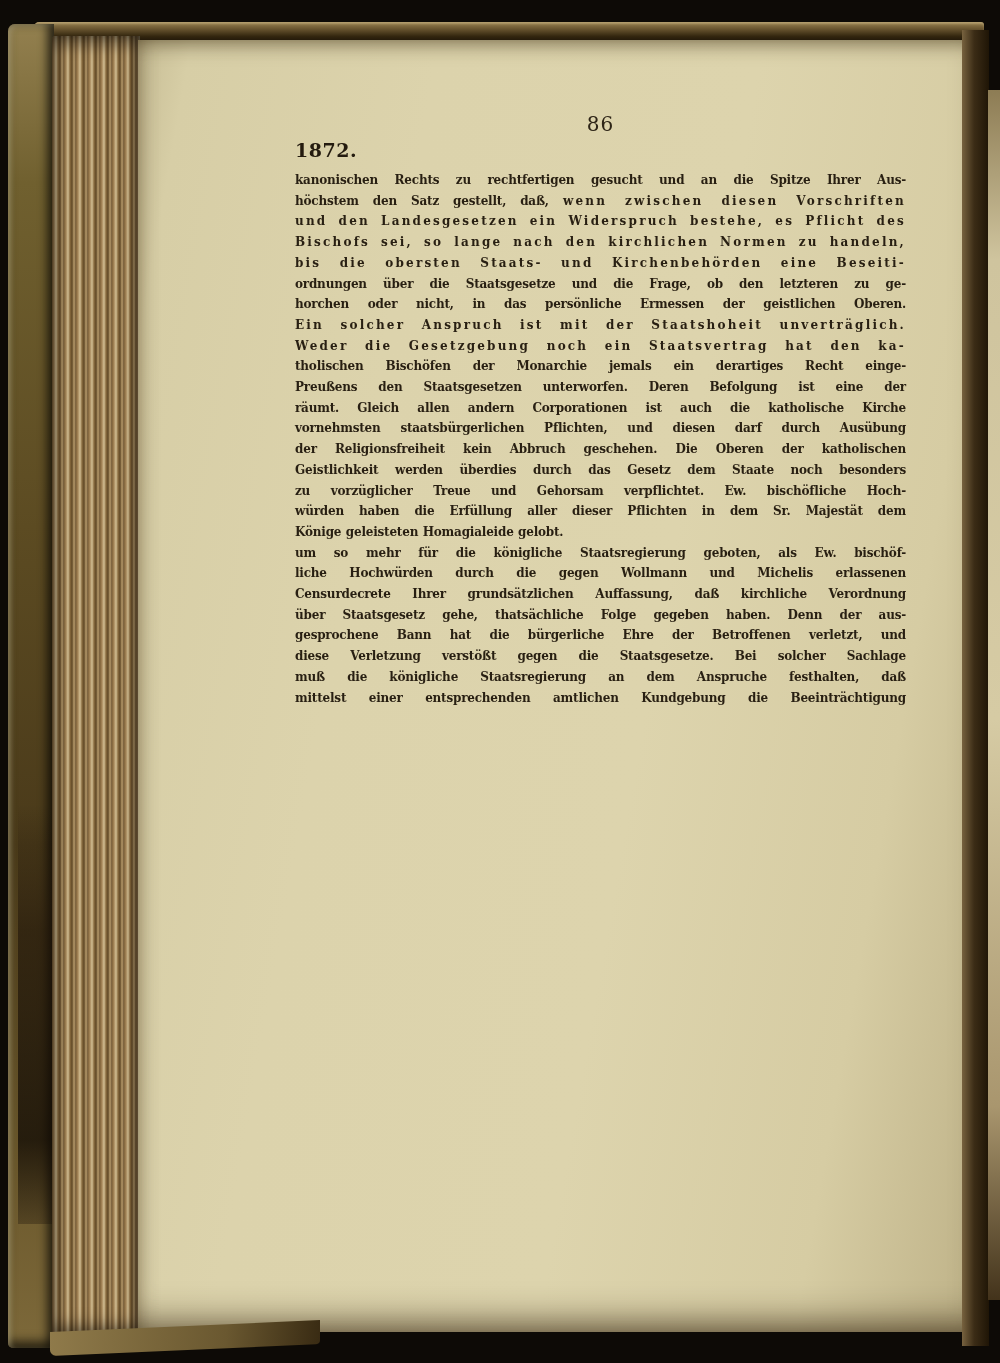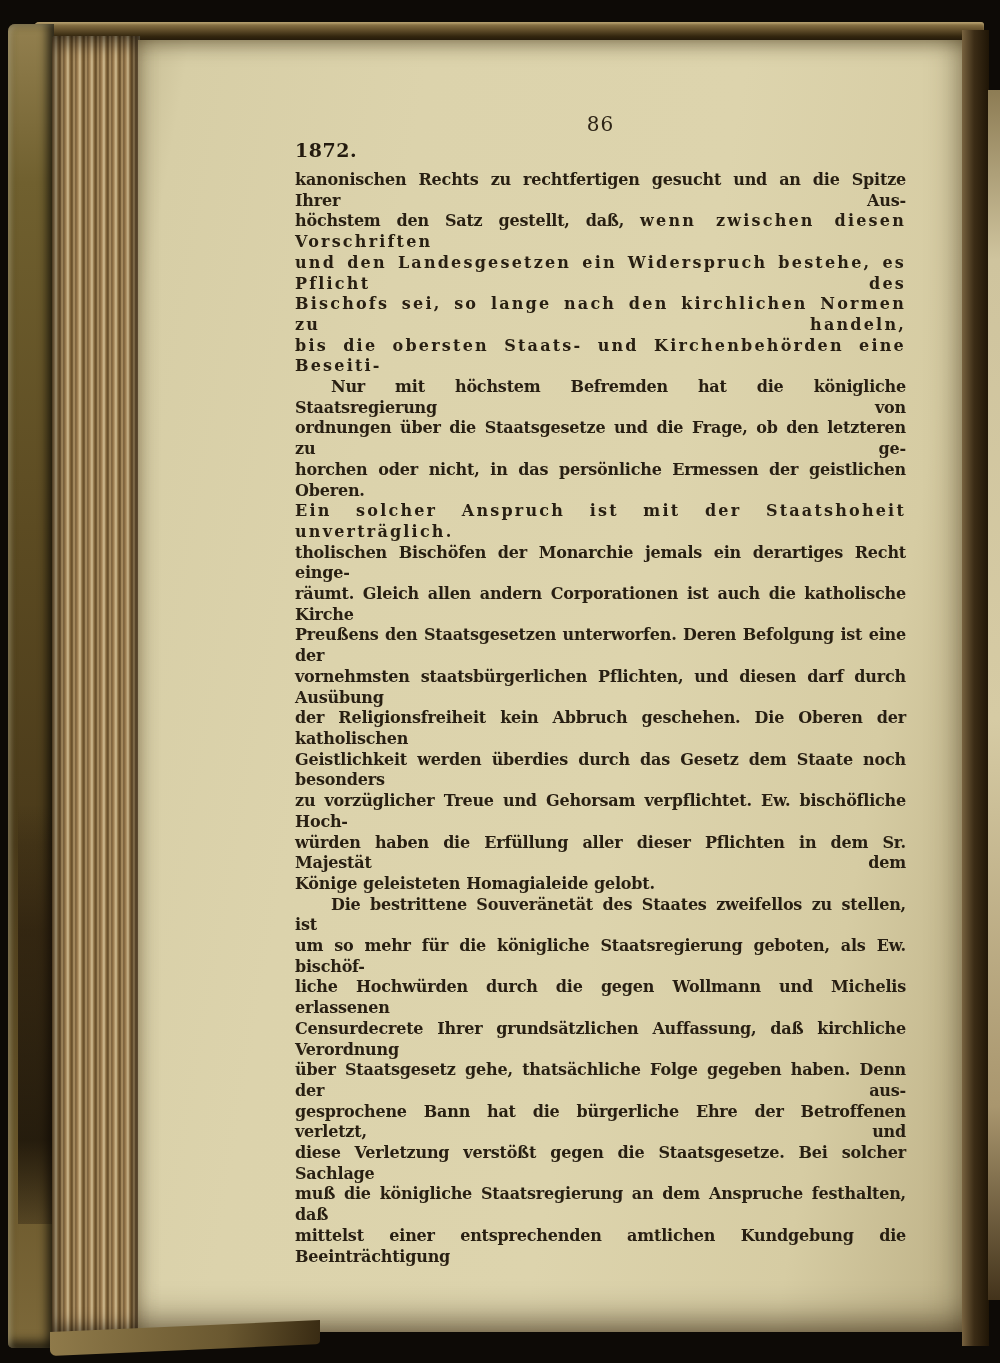--- a/index.html
+++ b/index.html
@@ -20,36 +20,36 @@
   .stack{position:absolute;left:52px;top:36px;width:88px;height:1302px;
          background:repeating-linear-gradient(90deg,#7e6138 0px,#a8895c 2px,#d2bf94 4px,#8a6c40 6px,#5f4826 8px,#b79b6c 10px,#6d5433 12px);
          box-shadow:inset 0 10px 14px rgba(0,0,0,.4),inset 0 -12px 16px rgba(0,0,0,.5),inset -4px 0 6px rgba(0,0,0,.25);
          border-radius:4px 0 0 0;}
   
   .page{position:absolute;left:138px;top:40px;width:826px;height:1292px;
          background:linear-gradient(100deg,#c7bd95 0%,#d7cea6 5%,#dcd3ac 28%,#ddd4ad 58%,#d6cca3 82%,#c1b58b 97%);
          box-shadow:inset 0 16px 20px -13px rgba(70,55,25,.55),
                     inset 0 -30px 34px -20px rgba(55,40,18,.65),
                     inset -20px 0 30px -15px rgba(70,55,30,.5),
-                    inset 12px 0 20px -11px rgba(90,70,40,.45);}
+                    inset 12px 0 20px -11px rgba(90,70,40,.45);padding-left:24px;}
   
   .gutter{position:absolute;left:962px;top:30px;width:27px;height:1316px;
          background:linear-gradient(90deg,#77623f 0%,#3b2c16 45%,#1f1506 100%);}
   .sliver{position:absolute;left:988px;top:90px;width:12px;height:1210px;
          background:linear-gradient(180deg,#8d7c54 0%,#cfc49e 14%,#d6cba4 52%,#a9966e 84%,#43331b 100%);}
   .bottom-cover{position:absolute;left:50px;top:1326px;width:270px;height:24px;
          background:linear-gradient(95deg,#8f7a4a 0%,#6a5830 65%,#392b13 100%);
          transform:skewY(-2.5deg);border-radius:0 0 4px 6px;}
   
   .pageno{position:absolute;left:157px;top:72px;width:611px;text-align:center;
          font-size:20px;letter-spacing:1px;color:#2e2517;}
   .year{position:absolute;left:157px;top:99px;font-weight:bold;font-size:19px;
          letter-spacing:.5px;color:#241b0f;}
   .textcol{position:absolute;left:157px;top:130px;width:611px;color:#281f12;}
-  .ln{font-weight:bold;font-size:16px;line-height:20.7px;letter-spacing:-0.2px;
+  .ln{font-weight:bold;font-size:12px;line-height:20.7px;letter-spacing:-0.2px;
       word-spacing:.5px;text-align:justify;text-align-last:justify;}
   .ln.nj{text-align-last:left;}
   .sp{letter-spacing:2.2px;word-spacing:2px;}
 </style>
 </head>
 <body>
 
 <div class="scan">
   <div class="top-edge"></div>
   <div class="cover">
@@ -58,34 +58,33 @@
   <div class="stack"></div>
   <div class="page">
     <div class="pageno">86</div>
     <div class="year">1872.</div>
     <div class="textcol">
         <div class="ln"><span>kanonischen Rechts zu rechtfertigen gesucht und an die Spitze Ihrer Aus-</span></div>
         <div class="ln"><span>höchstem den Satz gestellt, daß, </span><span class="sp">wenn zwischen diesen Vorschriften</span></div>
         <div class="ln"><span class="sp">und den Landesgesetzen ein Widerspruch bestehe, es Pflicht des</span></div>
         <div class="ln"><span class="sp">Bischofs sei, so lange nach den kirchlichen Normen zu handeln,</span></div>
         <div class="ln"><span class="sp">bis die obersten Staats- und Kirchenbehörden eine Beseiti-</span></div>
-        <div class="ln" style="text-indent: 36px;"><span>Nur mit höchstem Befremden hat die königliche Staatsregierung von</span></div>
         <div class="ln"><span>ordnungen über die Staatsgesetze und die Frage, ob den letzteren zu ge-</span></div>
         <div class="ln"><span>horchen oder nicht, in das persönliche Ermessen der geistlichen Oberen.</span></div>
         <div class="ln"><span class="sp">Ein solcher Anspruch ist mit der Staatshoheit unverträglich.</span></div>
+        <div class="ln"><span class="sp">Weder die Gesetzgebung noch ein Staatsvertrag hat den ka-</span></div>
         <div class="ln"><span>tholischen Bischöfen der Monarchie jemals ein derartiges Recht einge-</span></div>
+        <div class="ln"><span>Preußens den Staatsgesetzen unterworfen. Deren Befolgung ist eine der</span></div>
         <div class="ln"><span>räumt. Gleich allen andern Corporationen ist auch die katholische Kirche</span></div>
-        <div class="ln"><span>Preußens den Staatsgesetzen unterworfen. Deren Befolgung ist eine der</span></div>
         <div class="ln"><span>vornehmsten staatsbürgerlichen Pflichten, und diesen darf durch Ausübung</span></div>
         <div class="ln"><span>der Religionsfreiheit kein Abbruch geschehen. Die Oberen der katholischen</span></div>
         <div class="ln"><span>Geistlichkeit werden überdies durch das Gesetz dem Staate noch besonders</span></div>
         <div class="ln"><span>zu vorzüglicher Treue und Gehorsam verpflichtet. Ew. bischöfliche Hoch-</span></div>
         <div class="ln"><span>würden haben die Erfüllung aller dieser Pflichten in dem Sr. Majestät dem</span></div>
         <div class="ln nj"><span>Könige geleisteten Homagialeide gelobt.</span></div>
-        <div class="ln" style="text-indent: 36px;"><span>Die bestrittene Souveränetät des Staates zweifellos zu stellen, ist</span></div>
         <div class="ln"><span>um so mehr für die königliche Staatsregierung geboten, als Ew. bischöf-</span></div>
         <div class="ln"><span>liche Hochwürden durch die gegen Wollmann und Michelis erlassenen</span></div>
         <div class="ln"><span>Censurdecrete Ihrer grundsätzlichen Auffassung, daß kirchliche Verordnung</span></div>
         <div class="ln"><span>über Staatsgesetz gehe, thatsächliche Folge gegeben haben. Denn der aus-</span></div>
         <div class="ln"><span>gesprochene Bann hat die bürgerliche Ehre der Betroffenen verletzt, und</span></div>
         <div class="ln"><span>diese Verletzung verstößt gegen die Staatsgesetze. Bei solcher Sachlage</span></div>
         <div class="ln"><span>muß die königliche Staatsregierung an dem Anspruche festhalten, daß</span></div>
         <div class="ln"><span>mittelst einer entsprechenden amtlichen Kundgebung die Beeinträchtigung</span></div>
       </div>
   </div>

